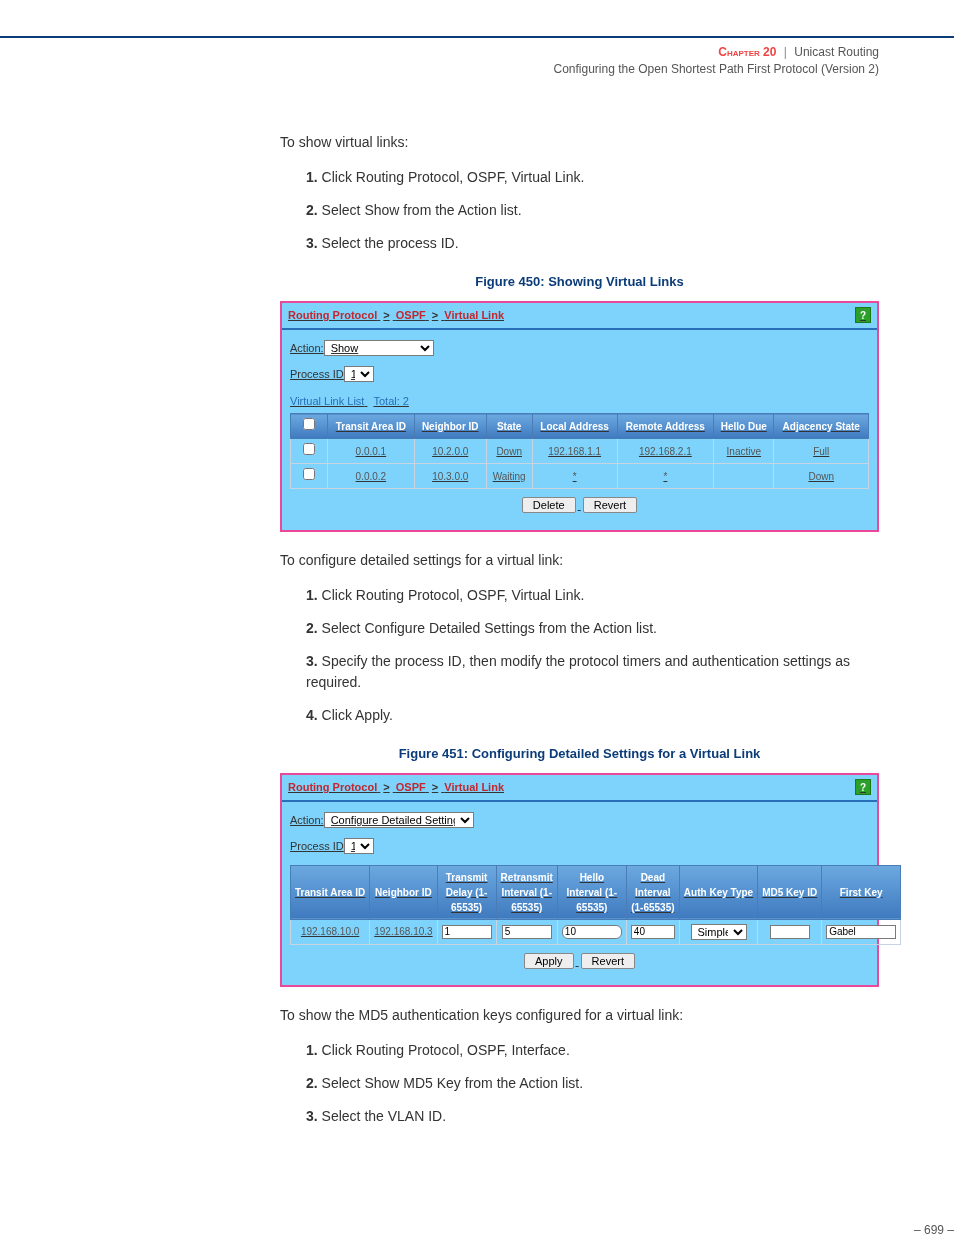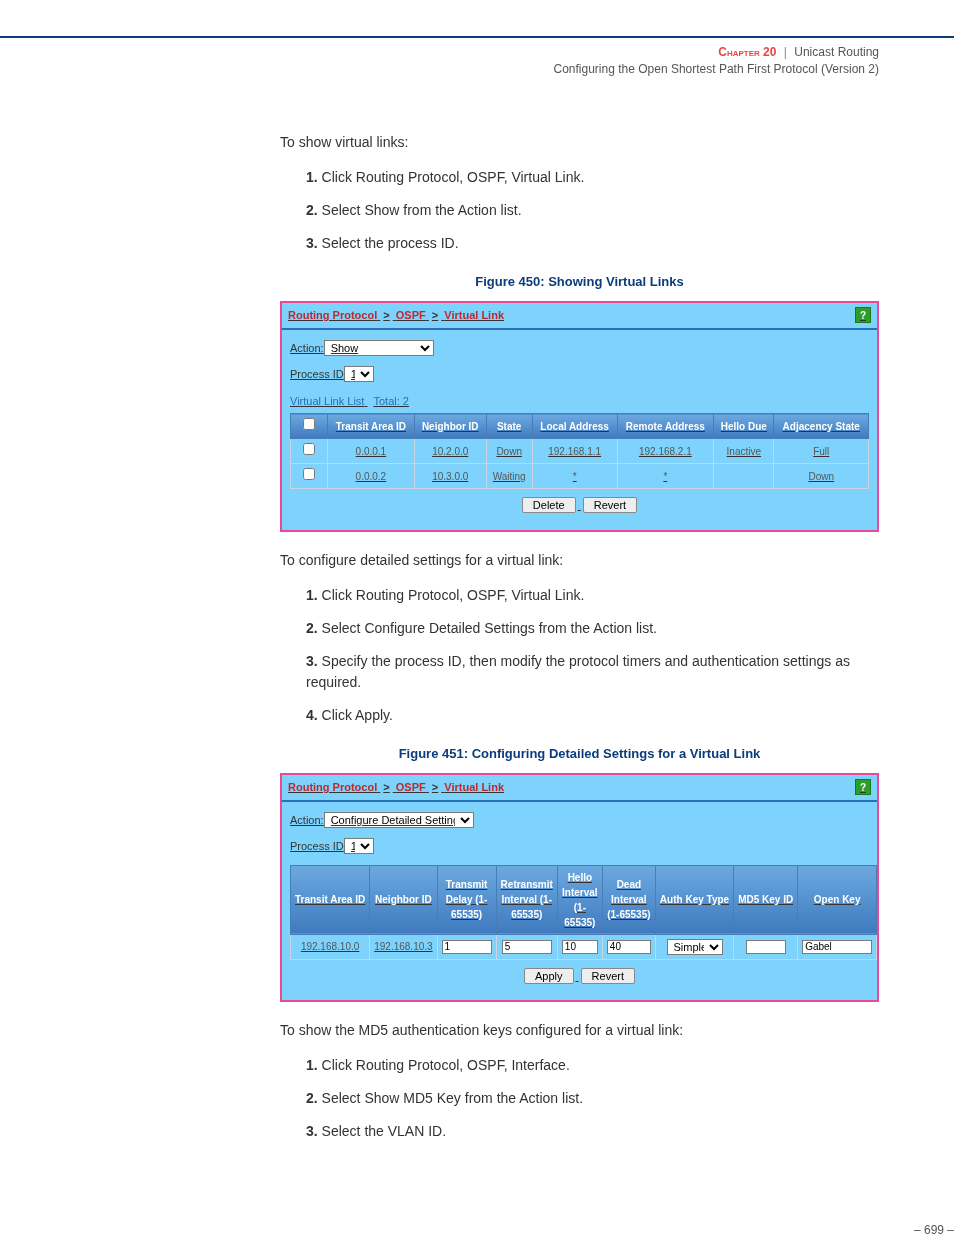--- a/index.html
+++ b/index.html
@@ -301,30 +301,30 @@
           <thead>
             <tr>
               <th class="nowrap">Transit Area ID</th>
               <th class="nowrap">Neighbor ID</th>
               <th style="white-space:normal;">Transmit Delay (1-65535)</th>
               <th style="white-space:normal;">Retransmit Interval (1-65535)</th>
               <th style="white-space:normal;">Hello Interval (1-65535)</th>
               <th style="white-space:normal;">Dead Interval (1-65535)</th>
               <th class="nowrap">Auth Key Type</th>
               <th class="nowrap">MD5 Key ID</th>
-              <th>Open Key</th>
+              <th>First Key</th>
             </tr>
           </thead>
           <tbody>
             <tr>
               <td>192.168.10.0</td>
               <td>192.168.10.3</td>
               <td><input class="txt-input" style="width: 50px;" value="1"></td>
               <td><input class="txt-input" style="width: 50px;" value="5"></td>
-              <td><input class="txt-input" style="width: 36px;" value="10"></td>
+              <td><input class="txt-input" style="width: 60px; border-radius: 6px;" value="10"></td>
               <td><input class="txt-input" style="width: 44px;" value="40"></td>
               <td>
                 <select class="select" style="width:56px;">
                   <option>Simple</option>
                 </select>
               </td>
               <td><input class="txt-input" style="width: 40px;" value=""></td>
               <td><input class="txt-input" style="width: 70px;" value="Gabel"></td>
             </tr>
           </tbody>

